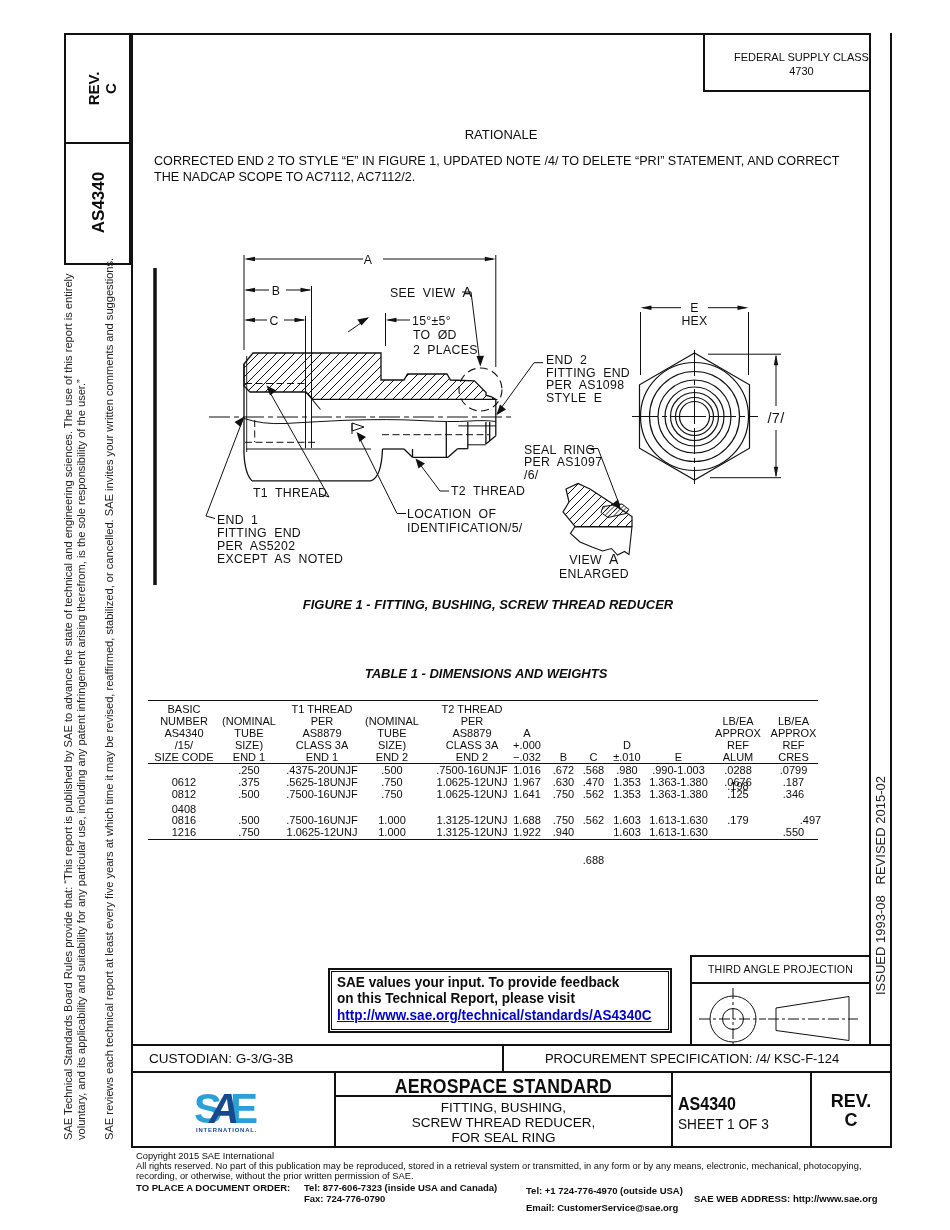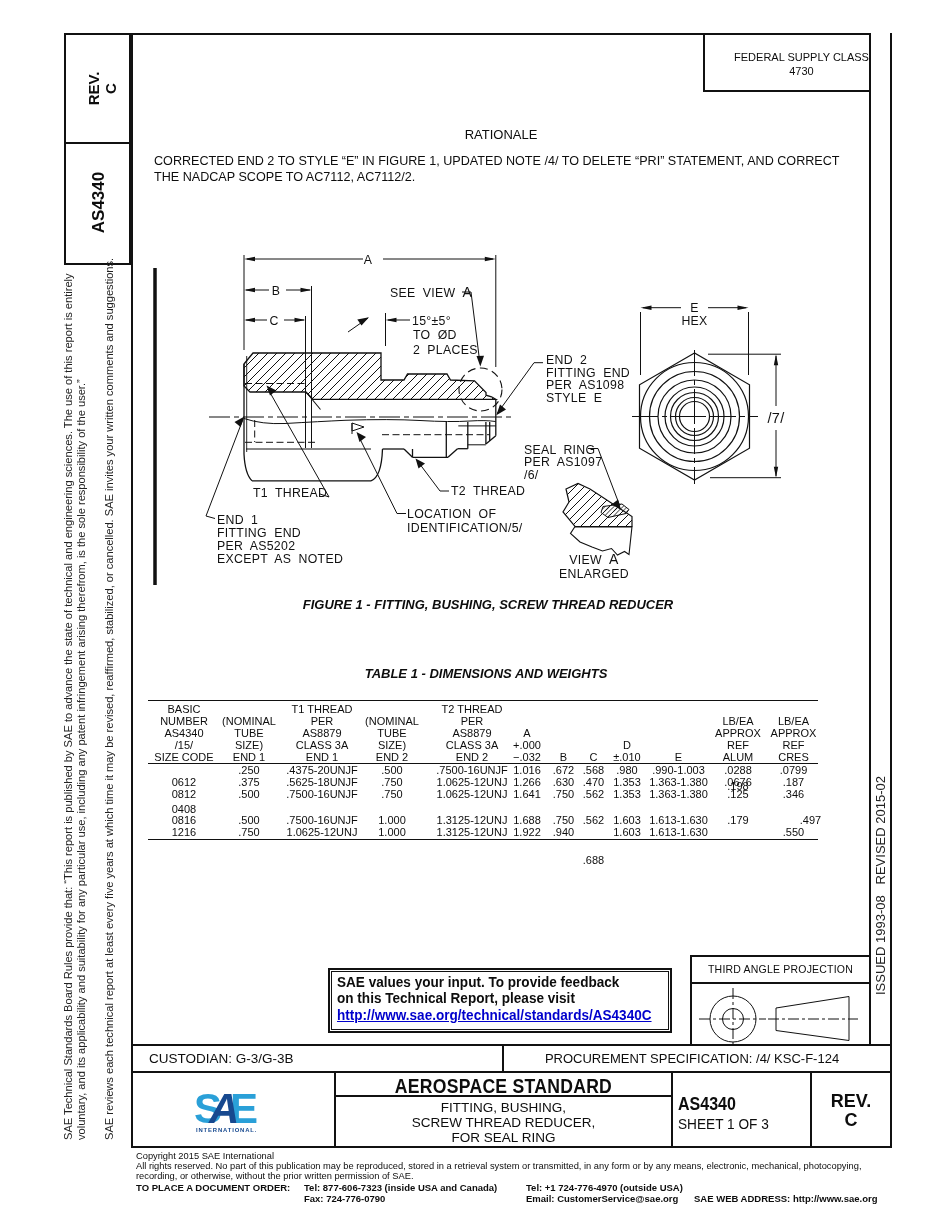--- a/index.html
+++ b/index.html
@@ -66,21 +66,21 @@
 <div class="abs ctr" style="left:548.5px;top:765.2px;width:90px;">.568</div>
 <div class="abs ctr" style="left:582px;top:765.2px;width:90px;">.980</div>
 <div class="abs ctr" style="left:633.5px;top:765.2px;width:90px;">.990-1.003</div>
 <div class="abs ctr" style="left:693px;top:765.2px;width:90px;">.0288</div>
 <div class="abs ctr" style="left:748.5px;top:765.2px;width:90px;">.0799</div>
 <div class="abs ctr" style="left:139px;top:776.9px;width:90px;">0612</div>
 <div class="abs ctr" style="left:204px;top:776.9px;width:90px;">.375</div>
 <div class="abs ctr" style="left:277px;top:776.9px;width:90px;">.5625-18UNJF</div>
 <div class="abs ctr" style="left:347px;top:776.9px;width:90px;">.750</div>
 <div class="abs ctr" style="left:427px;top:776.9px;width:90px;">1.0625-12UNJ</div>
-<div class="abs ctr" style="left:482px;top:776.9px;width:90px;">1.266</div>
+<div class="abs ctr" style="left:482px;top:776.9px;width:90px;">1.967</div>
 <div class="abs ctr" style="left:518.5px;top:776.9px;width:90px;">.630</div>
 <div class="abs ctr" style="left:548.5px;top:776.9px;width:90px;">.470</div>
 <div class="abs ctr" style="left:582px;top:776.9px;width:90px;">1.353</div>
 <div class="abs ctr" style="left:633.5px;top:776.9px;width:90px;">1.363-1.380</div>
 <div class="abs ctr" style="left:693px;top:776.9px;width:90px;">.0676</div>
 <div class="abs ctr" style="left:748.5px;top:776.9px;width:90px;">.187</div>
 <div class="abs ctr" style="left:139px;top:788.6px;width:90px;">0812</div>
 <div class="abs ctr" style="left:204px;top:788.6px;width:90px;">.500</div>
 <div class="abs ctr" style="left:277px;top:788.6px;width:90px;">.7500-16UNJF</div>
 <div class="abs ctr" style="left:347px;top:788.6px;width:90px;">.750</div>
@@ -159,21 +159,21 @@
     <text x="0" y="33" font-size="42" fill="#2aa0d8" letter-spacing="-4">S</text>
     <text x="36" y="33" font-size="42" fill="#2aa0d8">E</text>
     <text x="15" y="33" font-size="42" fill="#17498f" font-style="italic">A</text>
     <text x="2" y="41.5" font-size="5.9" fill="#17498f" letter-spacing="0.85" font-weight="bold">INTERNATIONAL.</text>
   </g>
 </svg>
 
 <div class="abs" style="left:136px;top:1151px;font-size:9.3px;line-height:10px;">Copyright 2015 SAE International<br>All rights reserved. No part of this publication may be reproduced, stored in a retrieval system or transmitted, in any form or by any means, electronic, mechanical, photocopying,<br>recording, or otherwise, without the prior written permission of SAE.</div>
 <div class="abs b" style="left:136px;top:1182px;font-size:9.5px;">TO PLACE A DOCUMENT ORDER:</div>
 <div class="abs b" style="left:304px;top:1182px;font-size:9.5px;line-height:11px;">Tel: 877-606-7323 (inside USA and Canada)<br>Fax: 724-776-0790</div>
-<div class="abs b" style="left:526px;top:1182px;font-size:9.5px;line-height:11px;">Tel: +1 724-776-4970 (outside USA)<br>Email: CustomerService@sae.org</div>
+<div class="abs b" style="left:526px;top:1182px;font-size:9.5px;line-height:17px;">Tel: +1 724-776-4970 (outside USA)<br>Email: CustomerService@sae.org</div>
 <div class="abs b" style="left:694px;top:1193px;font-size:9.5px;">SAE WEB ADDRESS: http://www.sae.org</div>
 
 <svg class="abs" style="left:150px;top:250px;" width="700" height="335" viewBox="150 250 700 335">
 <defs>
 <pattern id="h1" patternUnits="userSpaceOnUse" width="9" height="9" patternTransform="rotate(0)">
   <path d="M-1,10 L10,-1" stroke="#111" stroke-width="1" fill="none"></path>
 </pattern>
 <pattern id="h2" patternUnits="userSpaceOnUse" width="4.5" height="4.5">
   <path d="M-1,5.5 L5.5,-1" stroke="#111" stroke-width="0.9" fill="none"></path>
 </pattern>

